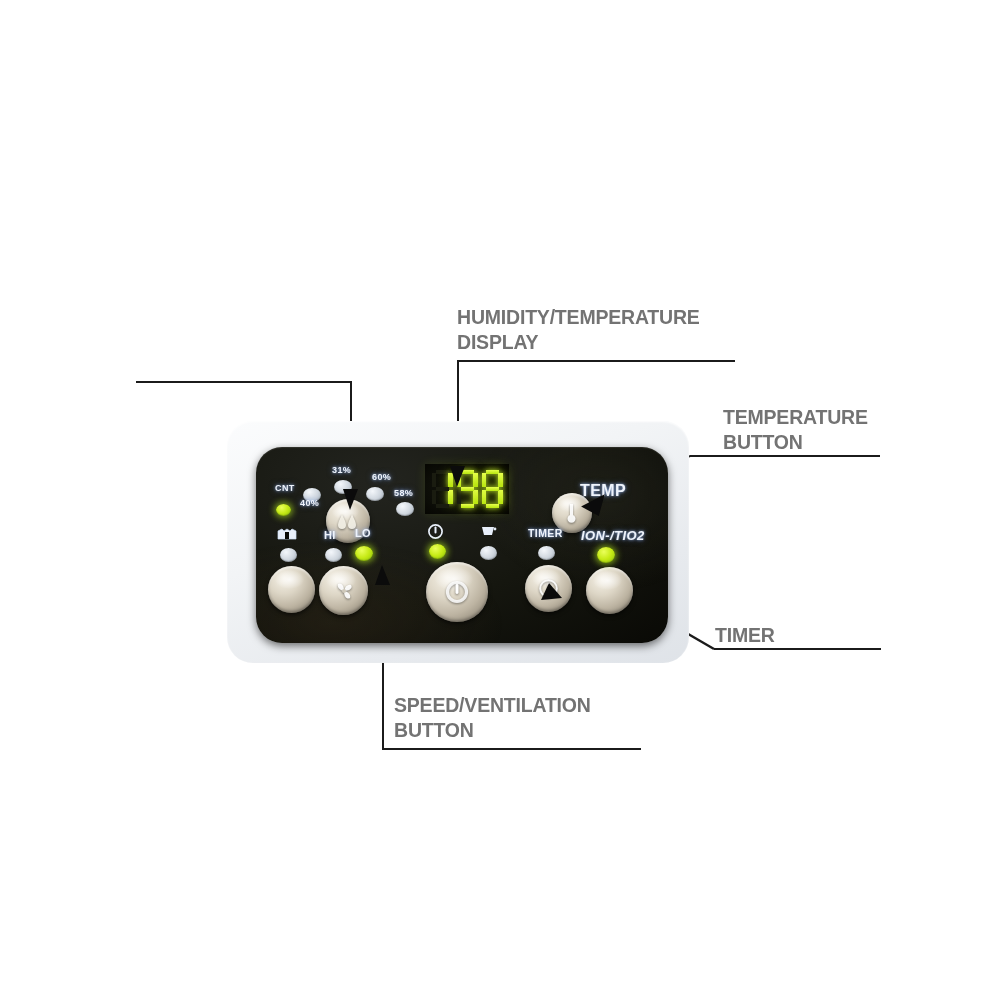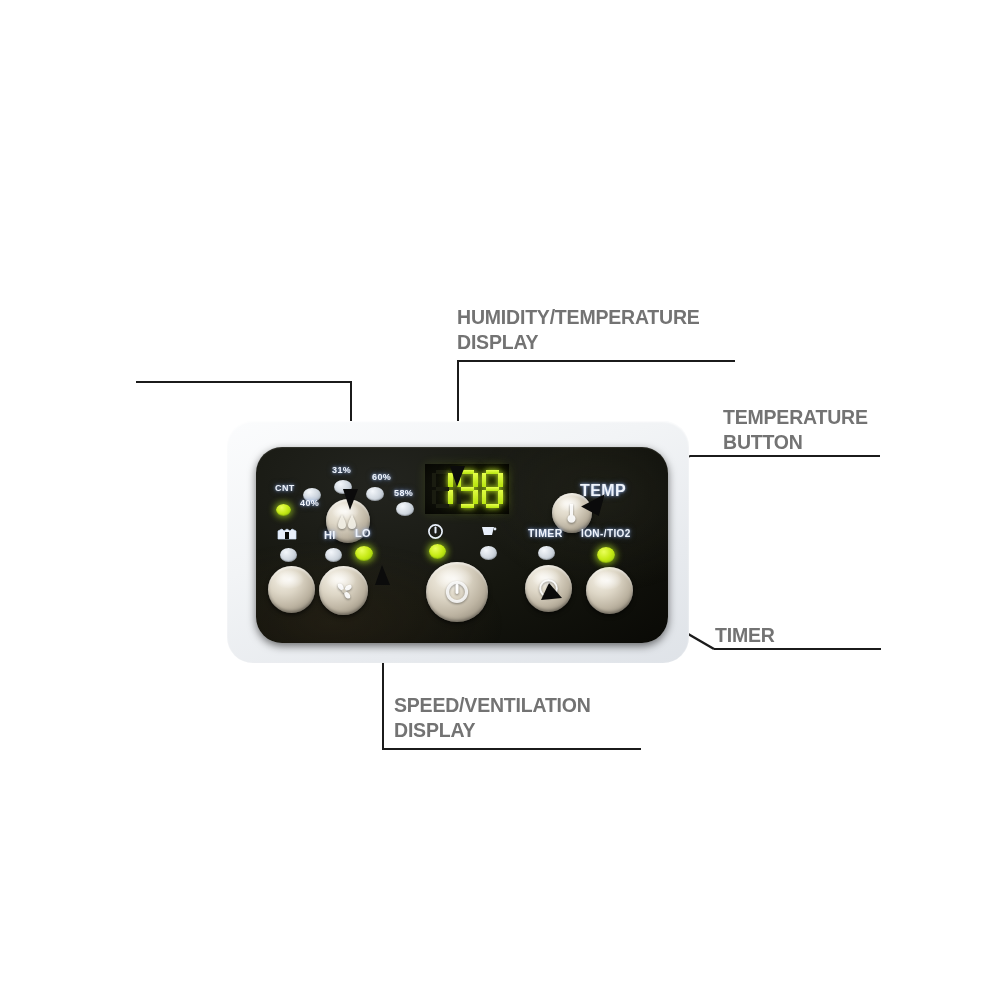--- a/index.html
+++ b/index.html
@@ -134,21 +134,21 @@
 
   <div class="callout" style="left:457px; top:305px;">HUMIDITY/TEMPERATURE
 DISPLAY</div>
 
   <div class="callout" style="left:723px; top:405px;">TEMPERATURE
 BUTTON</div>
 
   <div class="callout" style="left:715px; top:623px;">TIMER</div>
 
   <div class="callout" style="left:394px; top:693px;">SPEED/VENTILATION
-DISPLAY</div>
+BUTTON</div>
 
   <div class="leader h" style="left:136px; top:381px; width:216px;"></div>
   <div class="leader v" style="left:350px; top:381px; height:121px;"></div>
 
   <div class="leader h" style="left:457px; top:360px; width:278px;"></div>
   <div class="leader v" style="left:457px; top:360px; height:118px;"></div>
 
   <div class="leader h" style="left:690px; top:455px; width:190px;"></div>
   <svg class="diag" style="left:0; top:0; width:1000px; height:1000px;">
     <line x1="690" y1="456" x2="596" y2="491" stroke="#1b1b1b" stroke-width="2.4"></line>
@@ -251,21 +251,21 @@
     <div class="btn sheen" style="left:269px; top:118px; width:47px; height:47px;">
       <div class="glyph">
         <svg width="21" height="21" viewBox="0 0 21 21">
           <circle cx="10.5" cy="10.5" r="8.3" fill="none" stroke="#ffffff" stroke-width="2" opacity=".9"></circle>
           <rect x="9.7" y="5" width="1.8" height="6" fill="#ffffff"></rect>
           <rect x="10.3" y="9.6" width="5" height="1.8" fill="#ffffff"></rect>
         </svg>
       </div>
     </div>
 
-    <div class="plab" style="left:325px; top:81px; font-size:10px;">ION-/TIO2</div>
+    <div class="plab" style="left:325px; top:81px; font-size:13px;font-style:italic;">ION-/TIO2</div>
     <div class="led on" style="left:341px; top:100px; width:18px; height:16px;"></div>
     <div class="btn sheen" style="left:330px; top:120px; width:47px; height:47px;"></div>
   </div>
 
   <div id="lcd">
     <div class="digit">
       <div class="seg sA"></div>
       <div class="seg sB on"></div>
       <div class="seg sC on"></div>
       <div class="seg sD"></div>

